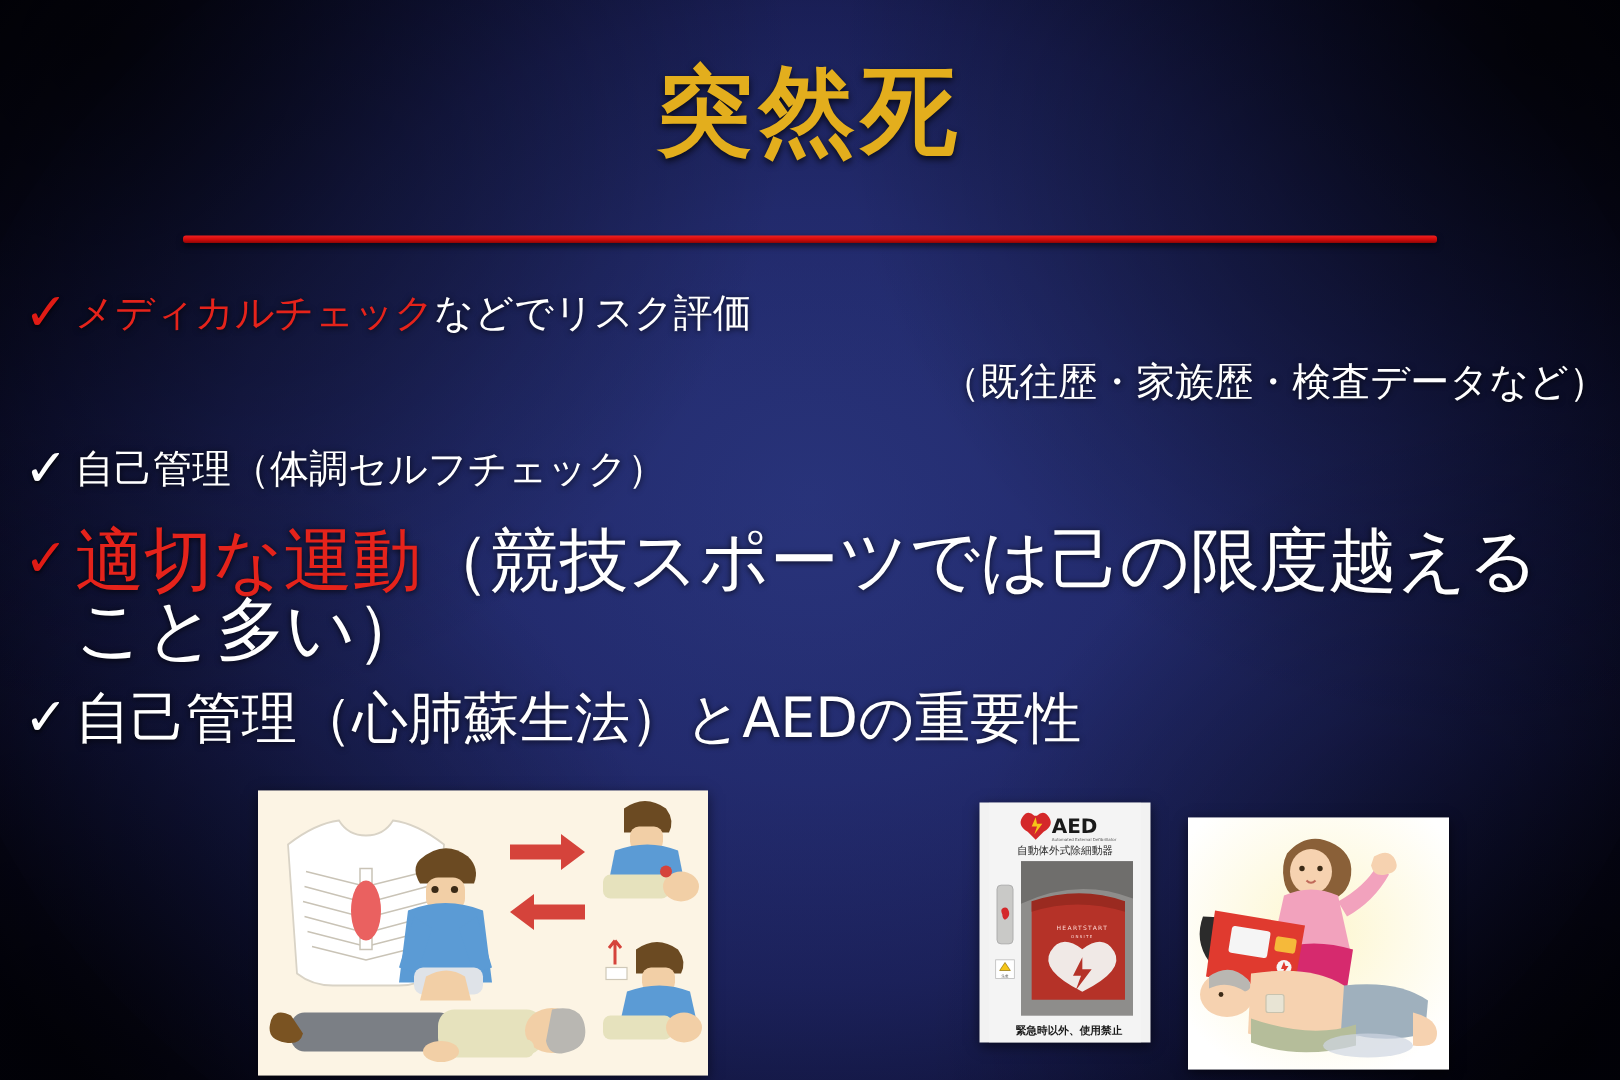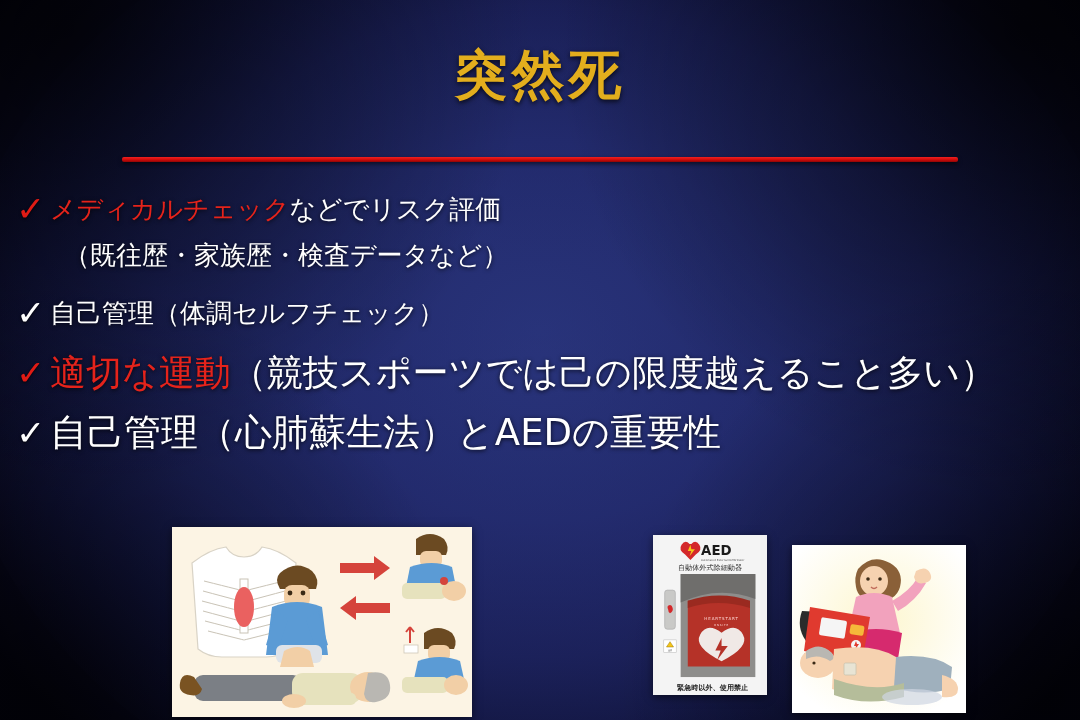--- a/index.html
+++ b/index.html
@@ -60,21 +60,21 @@
 
   .layer { position: relative; z-index: 3; }
 
   
   #title {
     position: absolute;
     top: 38px;
     left: 0;
     width: 1080px;
     text-align: center;
-    font-size: 53px;
+    font-size: 64px;
     line-height: 74px;
     font-weight: bold;
     color: #e3ae1d;
     letter-spacing: 4px;
     text-shadow: 0 2px 5px rgba(0,0,0,0.75);
     font-family: "DejaVu Sans", "Liberation Sans", sans-serif;
   }
 
   
   #divider {
@@ -122,26 +122,27 @@
     text-shadow: 0 1px 4px rgba(0,0,0,0.80);
     font-family: "DejaVu Sans", "Liberation Sans", sans-serif;
   }
 
   .btext .red { color: #e5231b; }
   .btext .white { color: #ffffff; }
 
   .line2 {
     display: block;
     padding-left: 14px;
+    text-align: right;
   }
 
   .b1 { margin-bottom: 12px; }
   .b2 { margin-bottom: 14px; }
   .b3 { margin-bottom: 14px; }
-  .b3 .btext { font-size: 36px; }
+  .b3 .btext { font-size: 46px; }
   .b4 .btext { font-size: 37px; }
 
   
   .photo {
     position: absolute;
     overflow: hidden;
     background: #fdf6e8;
     box-shadow: 0 2px 8px rgba(0,0,0,0.55);
   }
 

